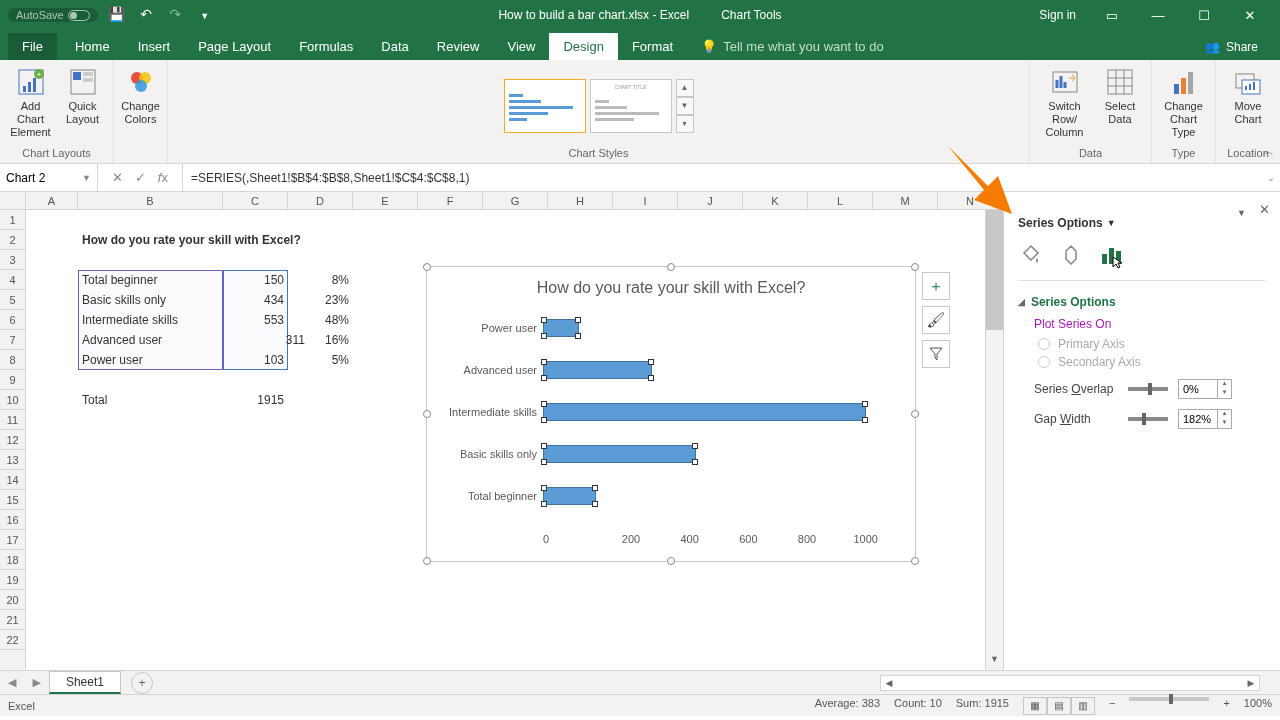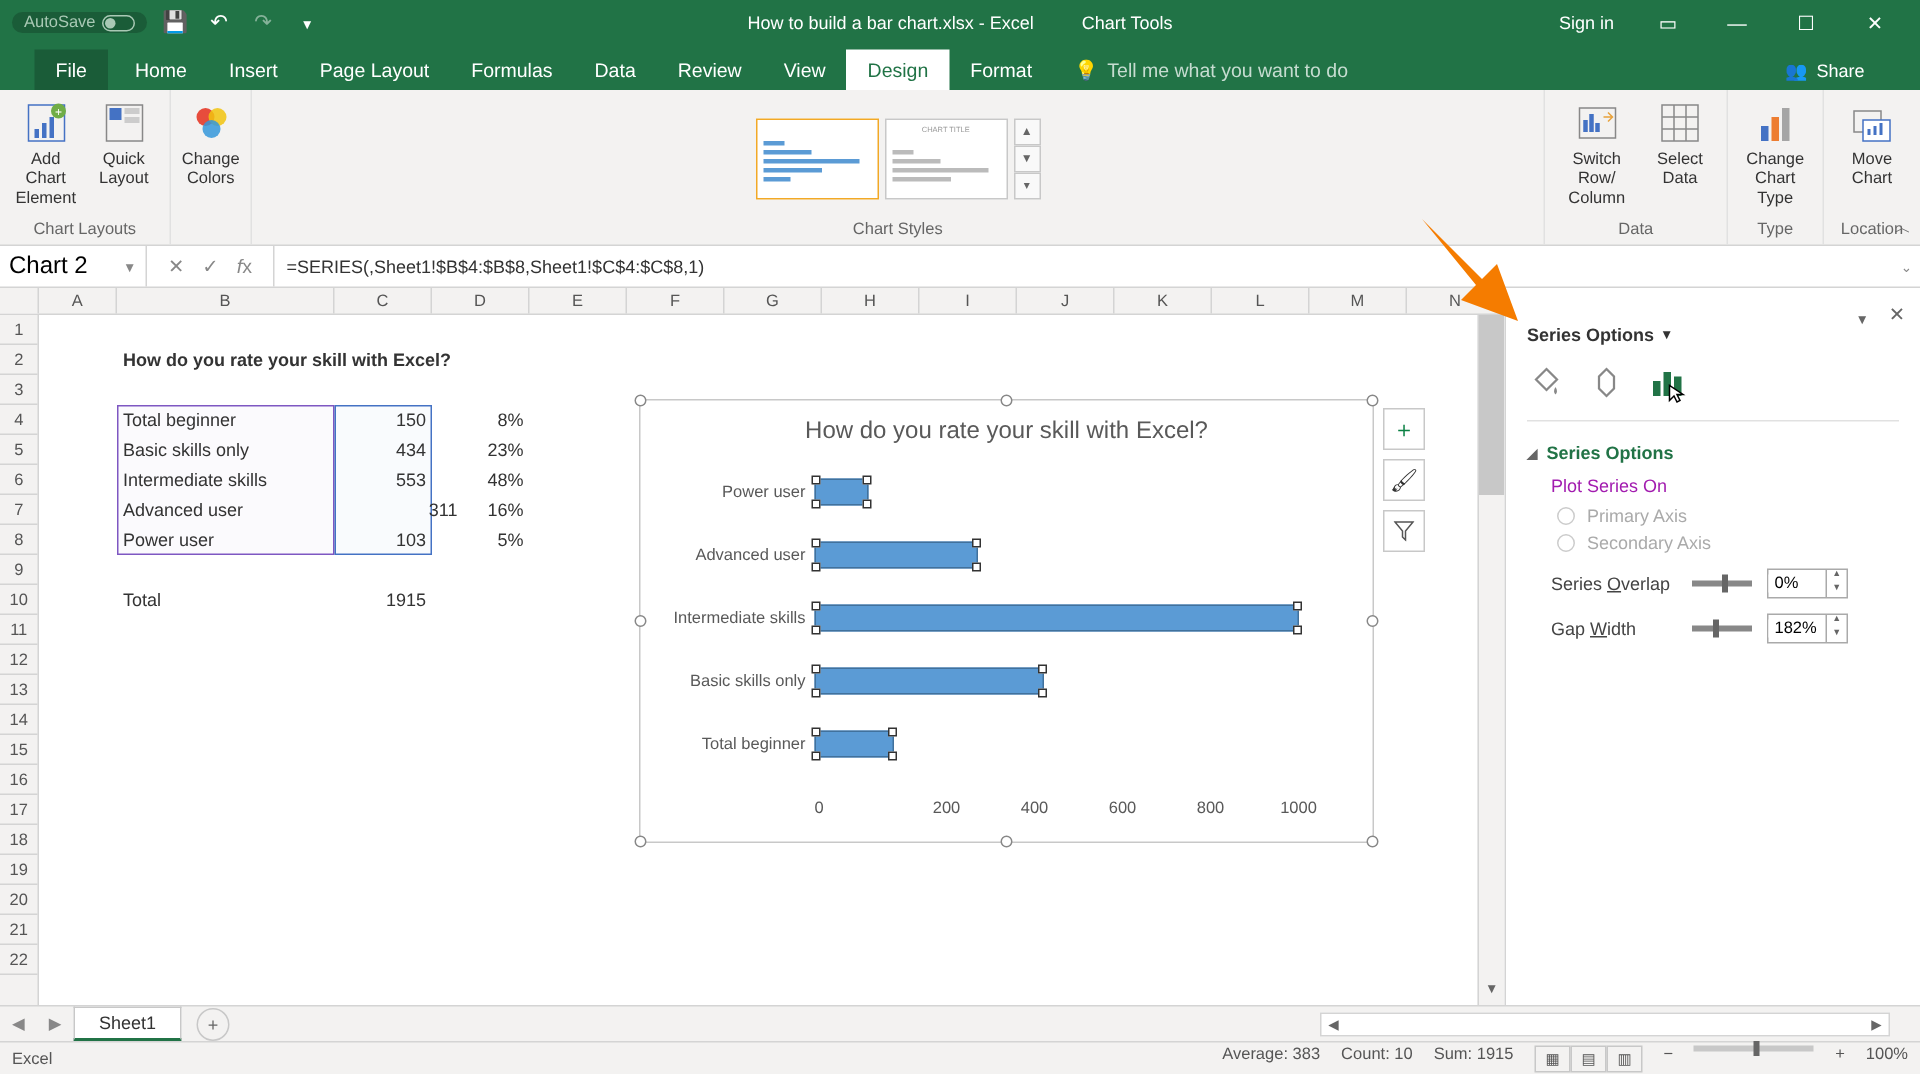--- a/index.html
+++ b/index.html
@@ -8,21 +8,21 @@
 .titlebar .left{display:flex;align-items:center;gap:6px}
 .autosave{background:#1a5c38;border-radius:10px;padding:1px 8px;display:flex;align-items:center;gap:4px;font-size:11px;color:#a9c9b5}
 .autosave .toggle{width:22px;height:11px;border:1px solid #a9c9b5;border-radius:6px;position:relative}
 .autosave .toggle::after{content:"";position:absolute;left:1px;top:1px;width:7px;height:7px;border-radius:50%;background:#a9c9b5}
 .qat .btn{width:26px;height:26px;display:inline-flex;align-items:center;justify-content:center;color:#fff;font-size:14px;cursor:pointer}
 .qat .btn.disabled{opacity:.45}
 .doc-title{position:absolute;left:50%;transform:translateX(-50%);font-size:12px;display:flex;gap:32px}
 .titlebar .right{margin-left:auto;display:flex;align-items:center;gap:2px}
 .titlebar .right .btn{width:44px;height:30px;display:flex;align-items:center;justify-content:center;cursor:pointer;font-size:13px}
 .signin{padding:0 12px;font-size:12px}
-.ribbon-tabs{height:30px;background:#217346;display:flex;align-items:flex-end;padding:0 23px;gap:0}
+.ribbon-tabs{height:30px;background:#217346;display:flex;align-items:flex-end;padding:0 8px;gap:0}
 .ribbon-tabs .tab{padding:6px 14px;color:#fff;font-size:13px;cursor:pointer}
 .ribbon-tabs .tab.file{background:#1a5c38;margin-right:4px}
 .ribbon-tabs .tab.active{background:#fff;color:#217346}
 .ribbon-tabs .tellme{display:flex;align-items:center;gap:6px;padding:6px 14px;color:#c6dcd0;font-size:13px}
 .ribbon-tabs .share{margin-left:auto;color:#fff;padding:6px 14px;display:flex;align-items:center;gap:6px}
 .ribbon{height:104px;background:#f3f2f1;border-bottom:1px solid #d4d4d4;display:flex;position:relative}
 .ribbon-group{border-right:1px solid #e1e1e1;padding:4px 6px 2px;display:flex;flex-direction:column;align-items:center;justify-content:space-between}
 .ribbon-group .label{font-size:11px;color:#666;margin-top:auto;padding-bottom:2px}
 .ribbon-group .controls{display:flex;gap:2px;align-items:flex-start}
 .big-btn{display:flex;flex-direction:column;align-items:center;padding:2px 4px;cursor:pointer;text-align:center;font-size:11px;line-height:1.2;min-width:50px}
@@ -31,21 +31,21 @@
 .style-thumb{width:82px;height:54px;border:1px solid #c8c8c8;background:#fff;cursor:pointer;position:relative;padding:4px}
 .style-thumb.sel{border:1px solid #f2a926}
 .style-thumb .bars{display:flex;flex-direction:column;gap:3px;margin-top:10px}
 .style-thumb .bar{height:3px;background:#5b9bd5}
 .style-thumb .title{font-size:5px;text-align:center;color:#999}
 .chart-styles-scroll{margin-left:auto;display:flex;flex-direction:column}
 .chart-styles-scroll .sbtn{width:18px;height:18px;border:1px solid #c8c8c8;background:#f9f9f9;font-size:8px;display:flex;align-items:center;justify-content:center;color:#666}
 .ribbon-collapse{position:absolute;right:6px;bottom:4px;font-size:11px;color:#666;cursor:pointer}
 .formula-bar{height:28px;border-bottom:1px solid #d4d4d4;display:flex;align-items:center;background:#fff}
 .name-box{width:98px;border-right:1px solid #d4d4d4;height:100%;display:flex;align-items:center;padding:0 6px}
-.name-box input{border:none;outline:none;width:100%;font-size:16px}
+.name-box input{border:none;outline:none;width:100%;font-size:12px}
 .name-box .dd{color:#888;font-size:9px;margin-left:auto}
 .fx-btns{display:flex;align-items:center;gap:4px;padding:0 10px;border-right:1px solid #d4d4d4;height:100%}
 .fx-btns span{color:#888;font-size:13px;padding:0 4px}
 .fx-input{flex:1;padding:0 8px;font-size:12px}
 .fx-expand{width:18px;font-size:9px;color:#888;text-align:center}
 .main{display:flex;height:478px}
 .sheet-area{flex:1;display:flex;flex-direction:column;position:relative}
 .col-headers{display:flex;height:18px;background:#f3f2f1;border-bottom:1px solid #d4d4d4}
 .corner{width:26px;border-right:1px solid #d4d4d4;background:#f3f2f1}
 .col-headers .ch{border-right:1px solid #d4d4d4;text-align:center;font-size:11px;color:#555;line-height:18px}

